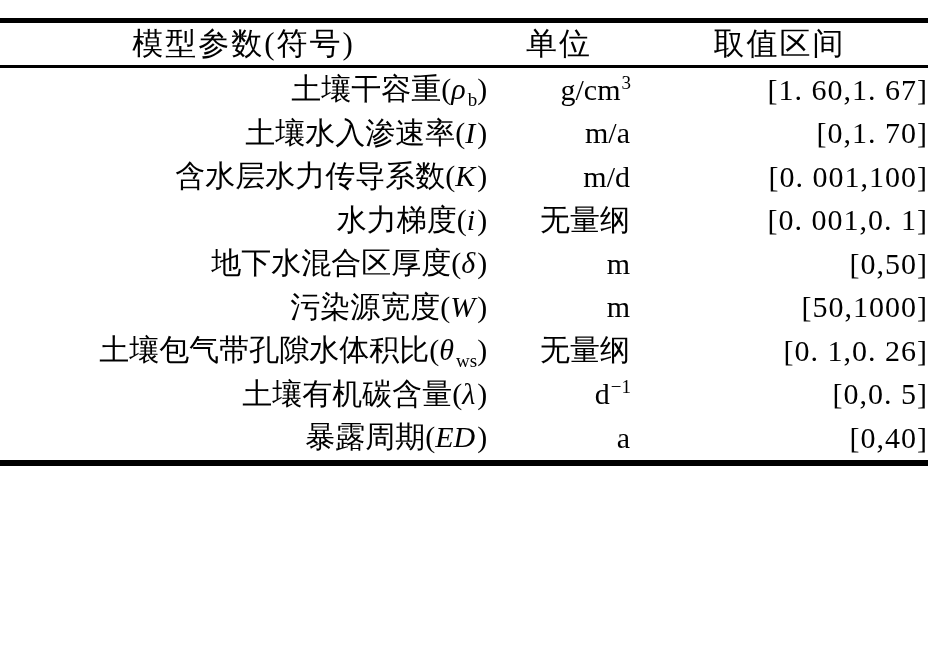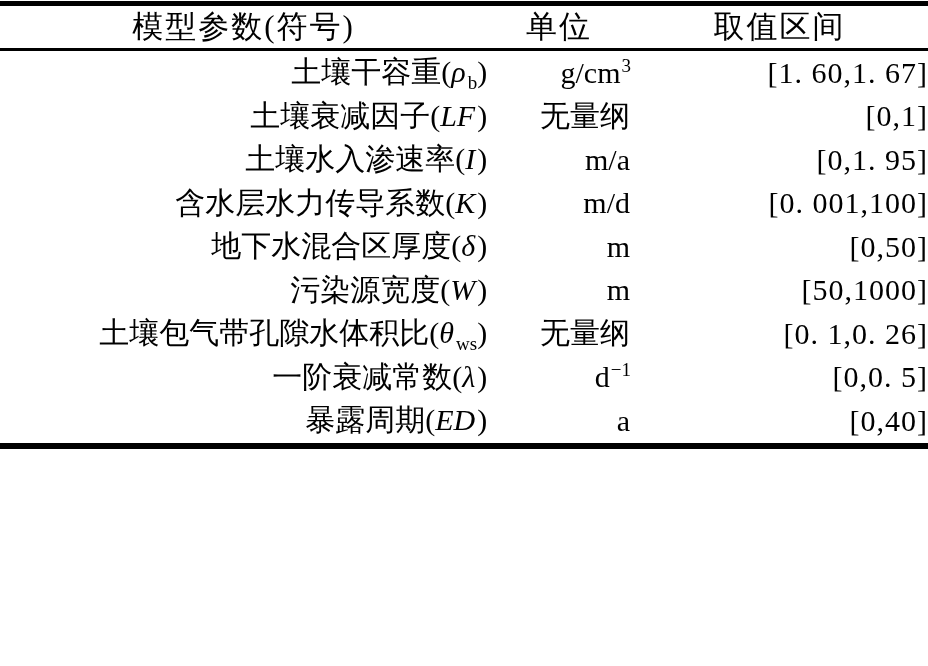--- a/index.html
+++ b/index.html
@@ -10,21 +10,21 @@
     background: #ffffff;
     overflow: hidden;
     font-family: "Liberation Serif", "DejaVu Serif", serif;
     color: #000000;
   }
   .page {
     width: 928px;
     height: 666px;
     background: #ffffff;
     box-sizing: border-box;
-    padding-top: 1px;
+    padding-top: 18px;
   }
   table.param-table {
     width: 928px;
     border-collapse: collapse;
     table-layout: fixed;
     border-top: 5px solid #000000;
     border-bottom: 6px solid #000000;
   }
   col.c1 { width: 52.5%; }
   col.c2 { width: 15.5%; }
@@ -81,51 +81,51 @@
         <th>取值区间</th>
       </tr>
     </thead>
     <tbody>
         <tr>
     <td class="c-param"><span>土壤干容重(</span><span class="sym">ρ</span><sub class="sym-sub">b</sub><span>)</span></td>
     <td class="c-unit"><span>g/cm</span><sup class="unit-sup">3</sup><span></span></td>
     <td class="c-range"><span>[1. 60,1. 67]</span></td>
   </tr>
         <tr>
-    <td class="c-param"><span>土壤衰减因子(</span><span class="sym">LF</span><sub class="sym-sub"></sub><span>)</span></td>
-    <td class="c-unit"><span>无量纲</span><sup class="unit-sup"></sup><span></span></td>
-    <td class="c-range"><span>[0,1]</span></td>
-  </tr>
-        <tr>
     <td class="c-param"><span>土壤水入渗速率(</span><span class="sym">I</span><sub class="sym-sub"></sub><span>)</span></td>
     <td class="c-unit"><span>m/a</span><sup class="unit-sup"></sup><span></span></td>
-    <td class="c-range"><span>[0,1. 95]</span></td>
+    <td class="c-range"><span>[0,1. 70]</span></td>
   </tr>
         <tr>
     <td class="c-param"><span>含水层水力传导系数(</span><span class="sym">K</span><sub class="sym-sub"></sub><span>)</span></td>
     <td class="c-unit"><span>m/d</span><sup class="unit-sup"></sup><span></span></td>
     <td class="c-range"><span>[0. 001,100]</span></td>
+  </tr>
+        <tr>
+    <td class="c-param"><span>水力梯度(</span><span class="sym">i</span><sub class="sym-sub"></sub><span>)</span></td>
+    <td class="c-unit"><span>无量纲</span><sup class="unit-sup"></sup><span></span></td>
+    <td class="c-range"><span>[0. 001,0. 1]</span></td>
   </tr>
         <tr>
     <td class="c-param"><span>地下水混合区厚度(</span><span class="sym">δ</span><sub class="sym-sub"></sub><span>)</span></td>
     <td class="c-unit"><span>m</span><sup class="unit-sup"></sup><span></span></td>
     <td class="c-range"><span>[0,50]</span></td>
   </tr>
         <tr>
     <td class="c-param"><span>污染源宽度(</span><span class="sym">W</span><sub class="sym-sub"></sub><span>)</span></td>
     <td class="c-unit"><span>m</span><sup class="unit-sup"></sup><span></span></td>
     <td class="c-range"><span>[50,1000]</span></td>
   </tr>
         <tr>
     <td class="c-param"><span>土壤包气带孔隙水体积比(</span><span class="sym">θ</span><sub class="sym-sub">ws</sub><span>)</span></td>
     <td class="c-unit"><span>无量纲</span><sup class="unit-sup"></sup><span></span></td>
     <td class="c-range"><span>[0. 1,0. 26]</span></td>
   </tr>
         <tr>
-    <td class="c-param"><span>一阶衰减常数(</span><span class="sym">λ</span><sub class="sym-sub"></sub><span>)</span></td>
+    <td class="c-param"><span>土壤有机碳含量(</span><span class="sym">λ</span><sub class="sym-sub"></sub><span>)</span></td>
     <td class="c-unit"><span>d</span><sup class="unit-sup">−1</sup><span></span></td>
     <td class="c-range"><span>[0,0. 5]</span></td>
   </tr>
         <tr>
     <td class="c-param"><span>暴露周期(</span><span class="sym">ED</span><sub class="sym-sub"></sub><span>)</span></td>
     <td class="c-unit"><span>a</span><sup class="unit-sup"></sup><span></span></td>
     <td class="c-range"><span>[0,40]</span></td>
   </tr>
       </tbody>
   </table>

